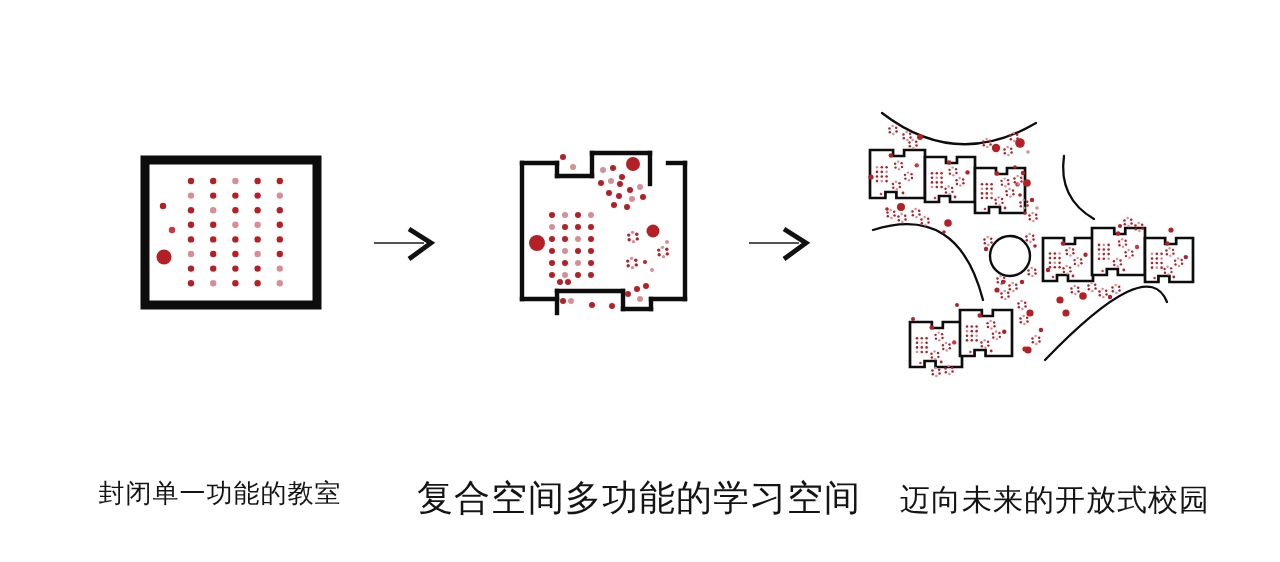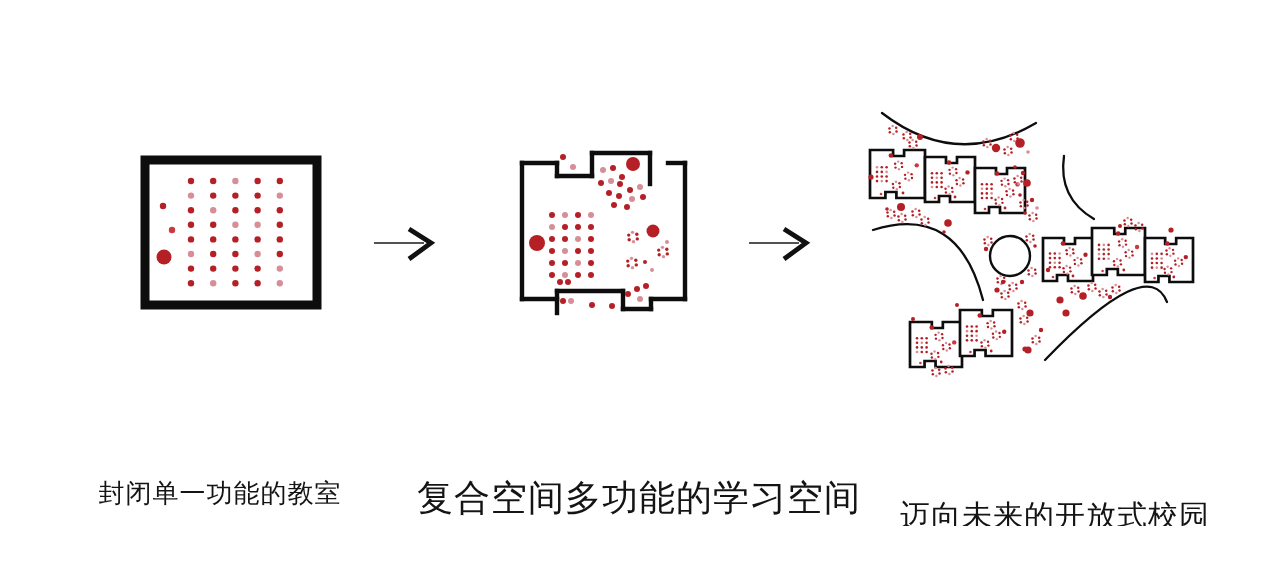--- a/index.html
+++ b/index.html
@@ -14,21 +14,21 @@
   .caption{
     position:absolute;
     transform:translateX(-50%);
     white-space:nowrap;
     color:#141414;
     letter-spacing:1px;
     font-family:"Liberation Serif","DejaVu Serif",serif;
   }
   .caption.c1{left:220px;top:476px;font-size:26px;}
   .caption.c2{left:639px;top:474px;font-size:36px;}
-  .caption.c3{left:1055px;top:480px;font-size:30px;margin-top:16px;}
+  .caption.c3{left:1055px;top:480px;font-size:30px;}
 </style>
 </head>
 <body>
 
 <div class="stage">
   <svg id="fig" width="1280" height="562" viewBox="0 0 1280 562">
       <g>
         <rect x="145" y="160" width="172" height="145" fill="#fff" stroke="#0d0d0d" stroke-width="9"></rect>
         <circle cx="191" cy="181" r="3.2" fill="#b42026"></circle>
         <circle cx="213.2" cy="181" r="3.2" fill="#b42026"></circle>

